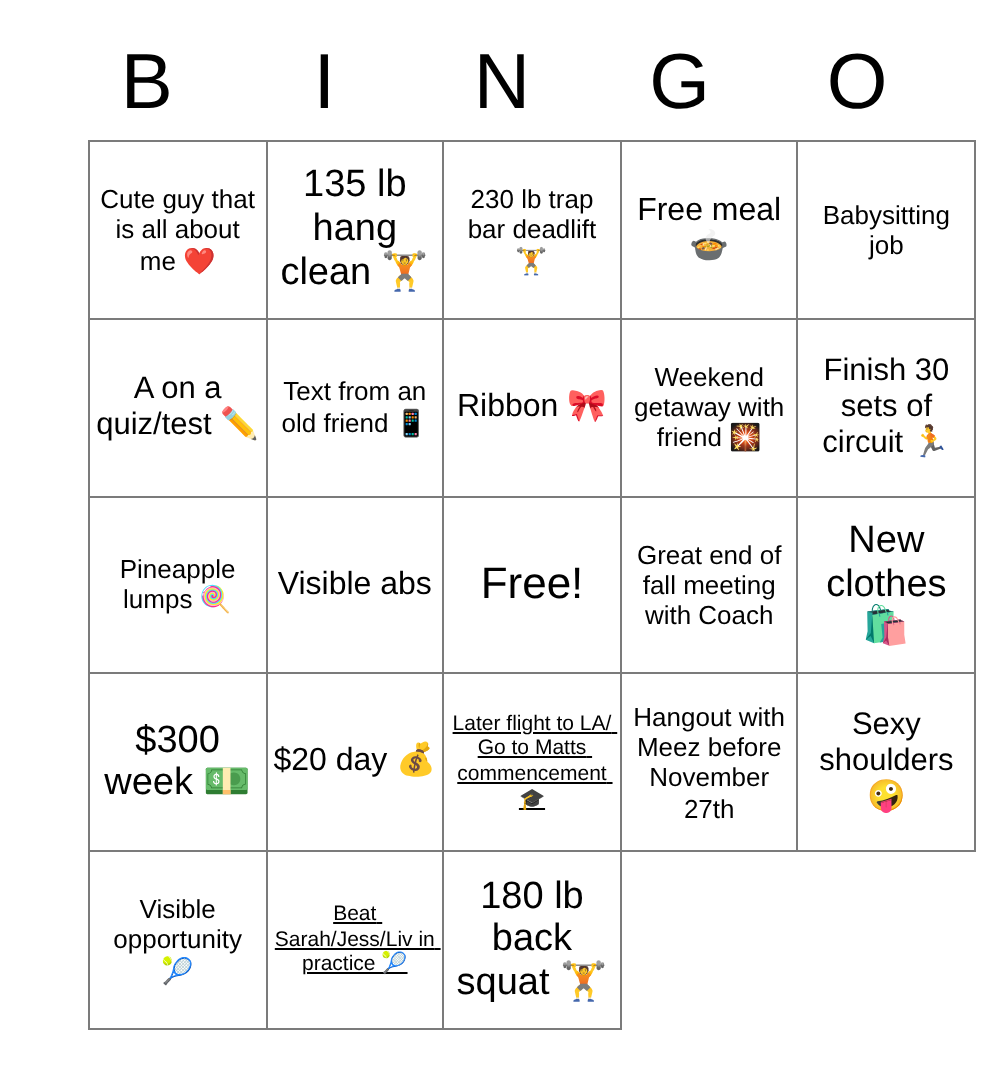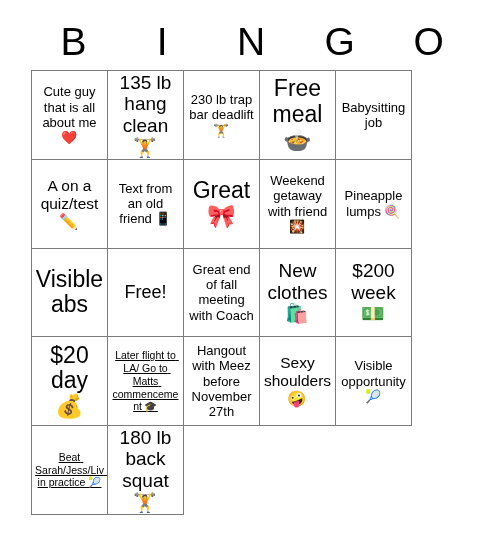--- a/index.html
+++ b/index.html
@@ -32,23 +32,23 @@
     flex: 1 1 0;
     text-align: center;
     font-size: 39px;
     line-height: 44px;
     font-weight: 400;
     color: #000000;
     font-family: "Liberation Sans", sans-serif;
   }
   #grid {
     position: absolute;
-    left: 31px;
+    left: 44px;
     top: 70px;
-    width: 381px;
+    width: 444px;
     height: 445px;
     display: grid;
     grid-template-columns: repeat(5, 1fr);
     grid-template-rows: repeat(5, 1fr);
     border-top: 1px solid #7b7b7b;
     border-left: 1px solid #7b7b7b;
     box-sizing: border-box;
   }
   .cell {
     border-right: 1px solid #7b7b7b;
@@ -68,22 +68,22 @@
     color: #000000;
     line-height: 1.13;
     word-wrap: break-word;
     white-space: pre-wrap;
     font-family: "Liberation Sans", sans-serif;
   }
   .fs-xs  { font-size: 10.5px; line-height: 1.22; text-decoration: underline; }
   .fs-sm  { font-size: 13px;   line-height: 1.18; }
   .fs-md  { font-size: 15.5px; line-height: 1.16; }
   .fs-lg  { font-size: 19px;   line-height: 1.14; }
-  .fs-xl  { font-size: 23px;   line-height: 1.12; }
-  .fs-xxl { font-size: 18px;   line-height: 1.1; }
+  .fs-xl  { font-size: 16px;   line-height: 1.12; }
+  .fs-xxl { font-size: 22px;   line-height: 1.1; }
 </style>
 </head>
 <body>
 
 <div id="card">
 
   <div id="header-row">
     <div class="header-letter">B</div>
     <div class="header-letter">I</div>
     <div class="header-letter">N</div>
@@ -108,44 +108,47 @@
         <span class="cell-text fs-sm">Babysitting job</span>
       </div>
 
     <div class="cell">
         <span class="cell-text fs-md">A on a quiz/test ✏️</span>
       </div>
     <div class="cell">
         <span class="cell-text fs-sm">Text from an old friend 📱</span>
       </div>
     <div class="cell">
-        <span class="cell-text fs-xl">Great 🎀</span>
+        <span class="cell-text fs-xl">Ribbon 🎀</span>
       </div>
     <div class="cell">
         <span class="cell-text fs-sm">Weekend getaway with friend 🎇</span>
+      </div>
+    <div class="cell">
+        <span class="cell-text fs-md">Finish 30 sets of circuit 🏃</span>
       </div>
 
     <div class="cell">
         <span class="cell-text fs-sm">Pineapple lumps 🍭</span>
       </div>
     <div class="cell">
         <span class="cell-text fs-xl">Visible abs</span>
       </div>
     <div class="cell">
         <span class="cell-text fs-xxl">Free!</span>
       </div>
     <div class="cell">
         <span class="cell-text fs-sm">Great end of fall meeting with Coach</span>
       </div>
     <div class="cell">
         <span class="cell-text fs-lg">New clothes 🛍️</span>
       </div>
 
     <div class="cell">
-        <span class="cell-text fs-lg">$200 week 💵</span>
+        <span class="cell-text fs-lg">$300 week 💵</span>
       </div>
     <div class="cell">
         <span class="cell-text fs-xl">$20 day 💰</span>
       </div>
     <div class="cell">
         <span class="cell-text fs-xs">Later flight to LA/ Go to Matts commencement 🎓</span>
       </div>
     <div class="cell">
         <span class="cell-text fs-sm">Hangout with Meez before November 27th</span>
       </div>

